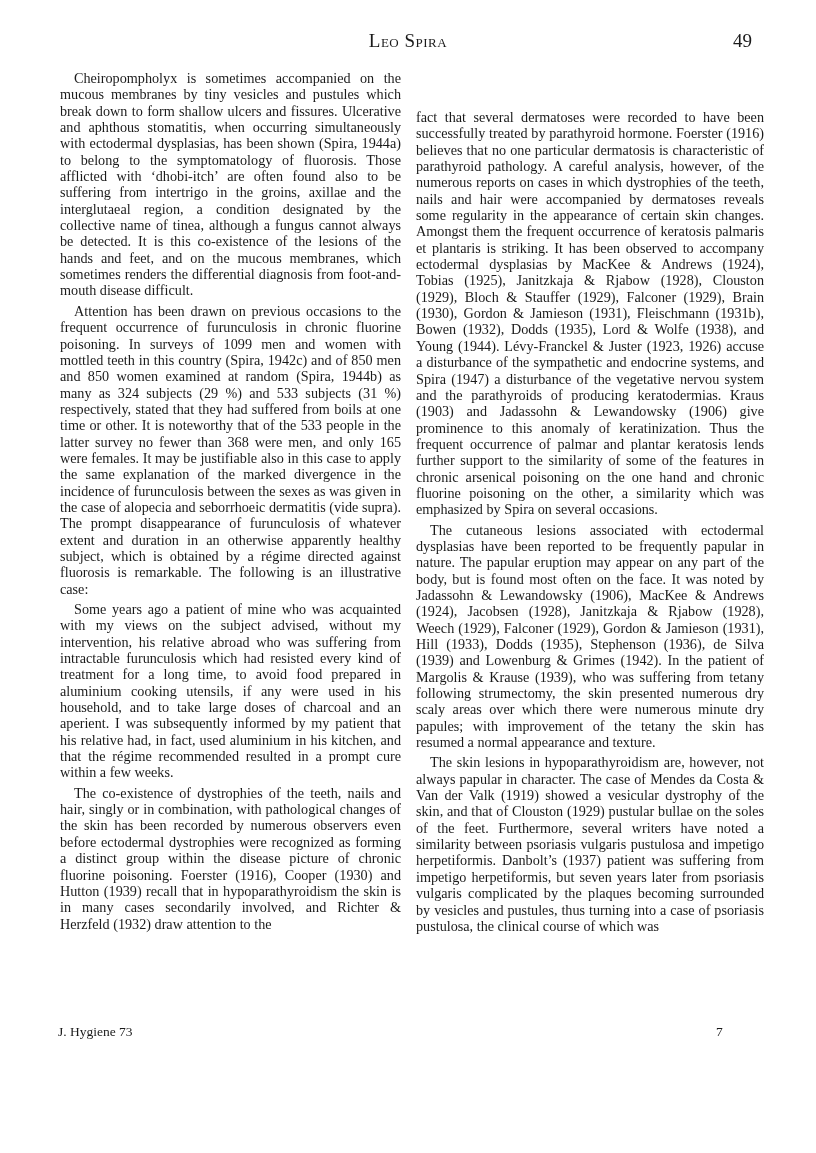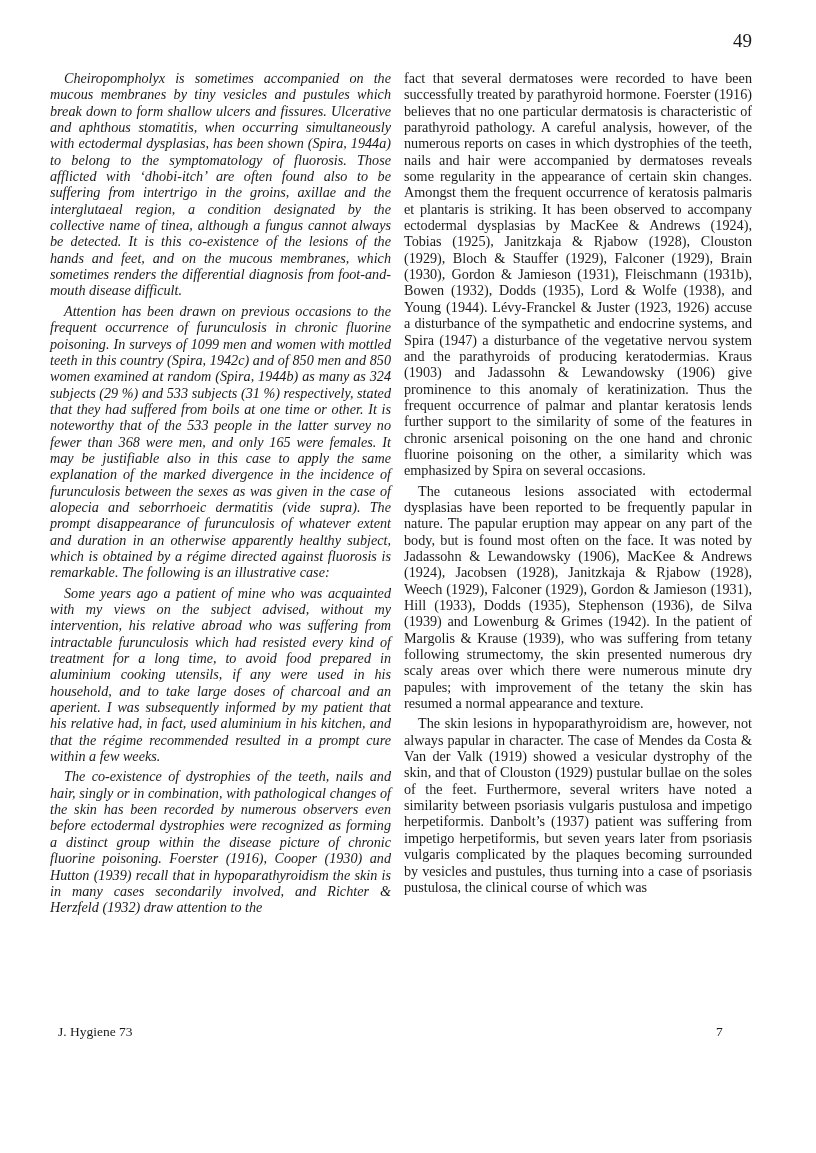--- a/index.html
+++ b/index.html
@@ -40,27 +40,27 @@
     }
     .column {
       position: absolute;
       top: 70px;
       font-size: 14.2px;
       line-height: 16.35px;
       text-align: justify;
       hyphens: manual;
     }
     .col-left {
-      left: 50px;
+      left: 60px;
       width: 341px;
-      font-style: italic;
     }
     .col-right {
-      left: 404px;
+      left: 416px;
       width: 348px;
+      margin-top: 39px;
     }
     .para {
       margin: 0 0 0 0;
       text-indent: 14px;
     }
     .para.noindent {
       text-indent: 0;
     }
     .para.gap {
       margin-top: 4px;
@@ -81,20 +81,21 @@
     .signature {
       position: absolute;
       left: 716px;
       top: 0;
     }
   </style>
 </head>
 <body>
 
 <div class="running-head">
+  <div class="running-title">Leo Spira</div>
   <div class="page-number">49</div>
 </div>
 
 <div class="column col-left">
   <p class="para">Cheiropompholyx is sometimes accompanied on the mucous membranes by tiny vesicles and pustules which break down to form shallow ulcers and fissures. Ulcerative and aphthous stomatitis, when occurring simultaneously with ectodermal dysplasias, has been shown (Spira, 1944a) to belong to the symptomatology of fluorosis. Those afflicted with ‘dhobi-itch’ are often found also to be suffering from intertrigo in the groins, axillae and the interglutaeal region, a condition designated by the collective name of tinea, although a fungus cannot always be detected. It is this co-existence of the lesions of the hands and feet, and on the mucous membranes, which sometimes renders the differential diagnosis from foot-and-mouth disease difficult.</p>
   <p class="para gap">Attention has been drawn on previous occasions to the frequent occurrence of furunculosis in chronic fluorine poisoning. In surveys of 1099 men and women with mottled teeth in this country (Spira, 1942c) and of 850 men and 850 women examined at random (Spira, 1944b) as many as 324 subjects (29 %) and 533 subjects (31 %) respectively, stated that they had suffered from boils at one time or other. It is noteworthy that of the 533 people in the latter survey no fewer than 368 were men, and only 165 were females. It may be justifiable also in this case to apply the same explanation of the marked divergence in the incidence of furuncu­losis between the sexes as was given in the case of alopecia and seborrhoeic dermatitis (vide supra). The prompt disappearance of furunculosis of what­ever extent and duration in an otherwise apparently healthy subject, which is obtained by a régime directed against fluorosis is remarkable. The follow­ing is an illustrative case:</p>
   <p class="para gap">Some years ago a patient of mine who was acquainted with my views on the subject advised, without my intervention, his relative abroad who was suffering from intractable furunculosis which had resisted every kind of treatment for a long time, to avoid food prepared in aluminium cooking uten­sils, if any were used in his household, and to take large doses of charcoal and an aperient. I was subsequently informed by my patient that his relative had, in fact, used aluminium in his kitchen, and that the régime recommended resulted in a prompt cure within a few weeks.</p>
   <p class="para gap">The co-existence of dystrophies of the teeth, nails and hair, singly or in combination, with patho­logical changes of the skin has been recorded by numerous observers even before ectodermal dystro­phies were recognized as forming a distinct group within the disease picture of chronic fluorine poisoning. Foerster (1916), Cooper (1930) and Hutton (1939) recall that in hypoparathyroidism the skin is in many cases secondarily involved, and Richter &amp; Herzfeld (1932) draw attention to the</p>
 </div>
 

